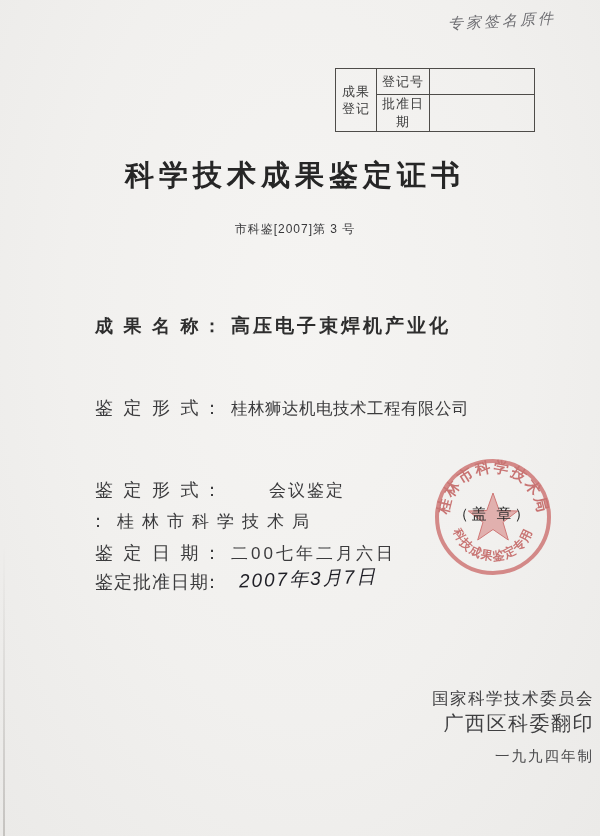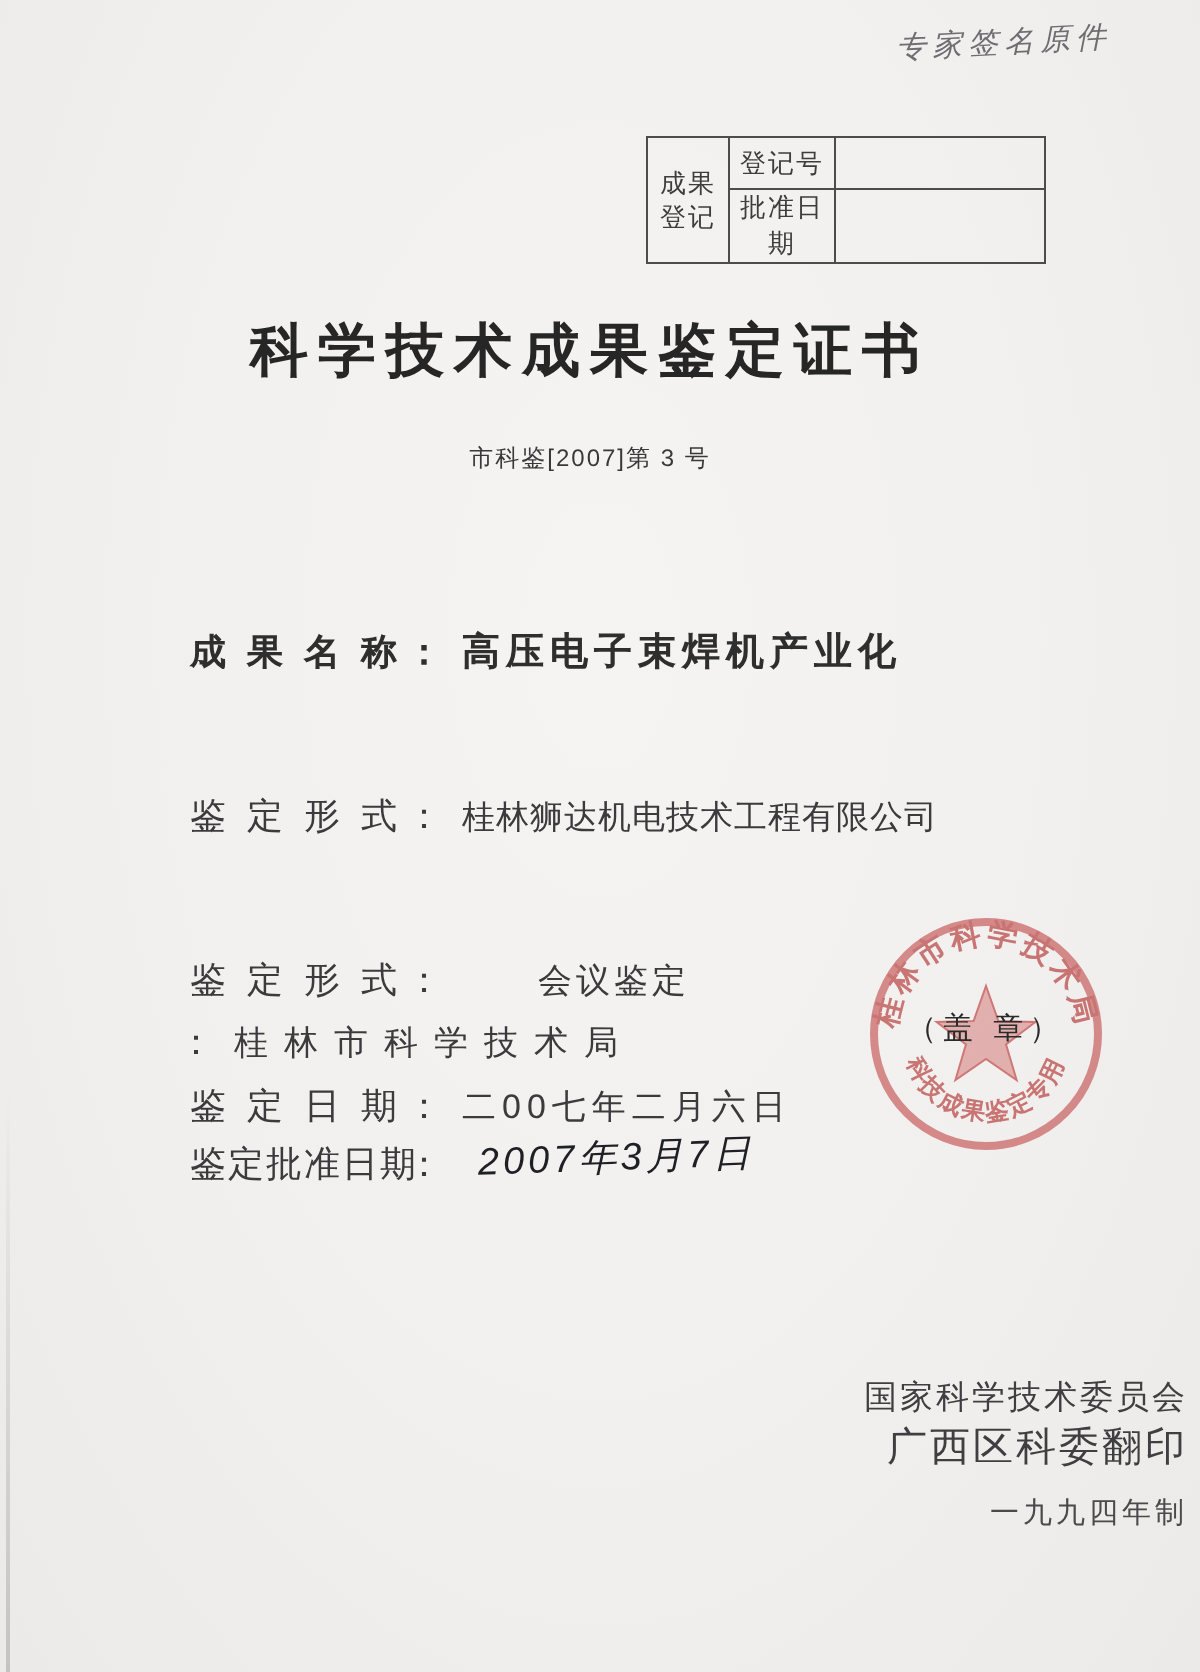--- a/index.html
+++ b/index.html
@@ -10,21 +10,21 @@
     color:#3a3a3a;
   }
   
   .hand-note{
     position:absolute;left:448px;top:12px;
     font-size:15px;font-style:italic;letter-spacing:3px;
     color:#6e6e72;transform:rotate(-3deg);white-space:nowrap;
   }
   
   .reg-table{
-    position:absolute;left:323px;top:68px;
+    position:absolute;left:335px;top:68px;
     border-collapse:collapse;table-layout:fixed;
   }
   .reg-table td{
     border:1.5px solid #4e4c49;
     font-size:13px;color:#3d3d3d;text-align:center;vertical-align:middle;
     padding:0;height:25px;letter-spacing:1px;
   }
   .reg-table .col-group{width:40px;line-height:17px;}
   .reg-table .col-label{width:52px;}
   .reg-table .col-value{width:104px;}

